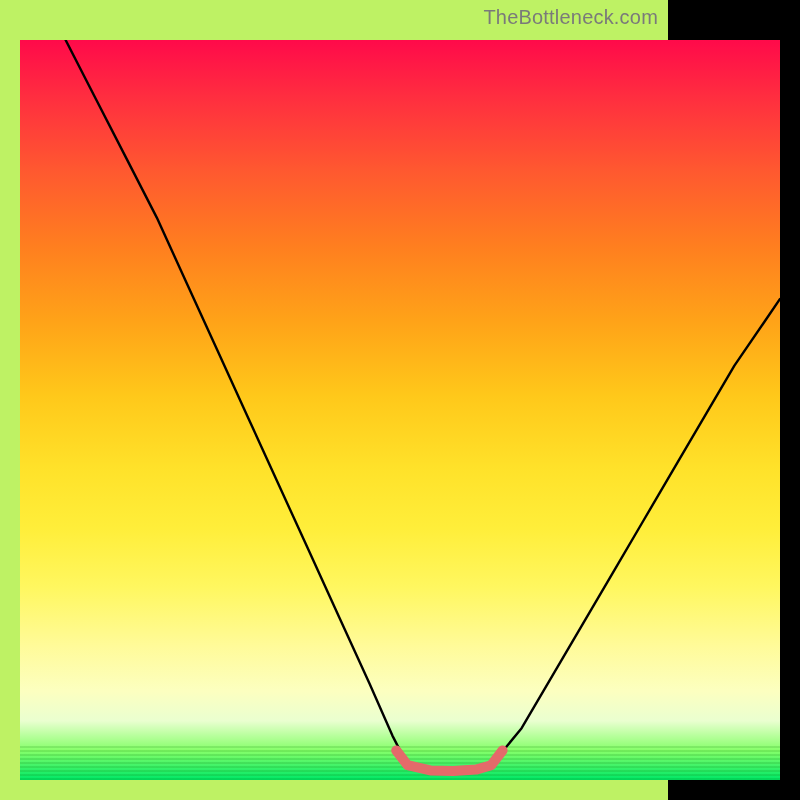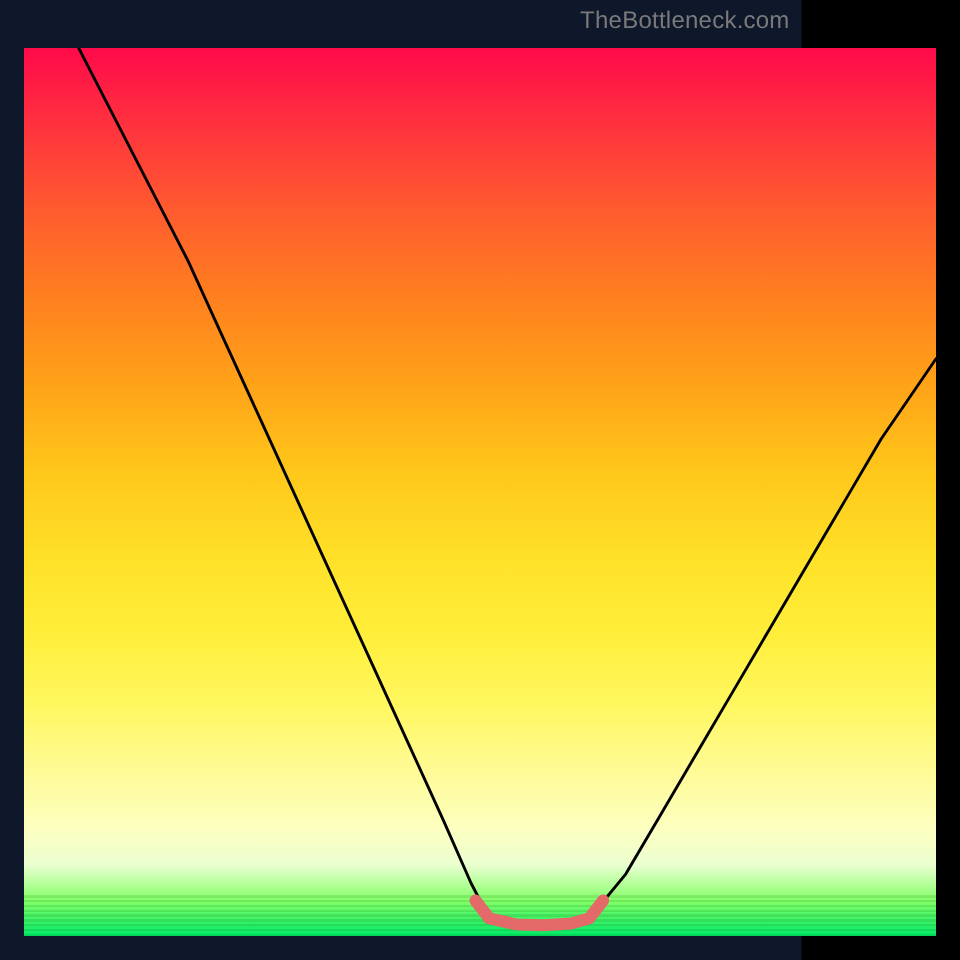--- a/index.html
+++ b/index.html
@@ -1,16 +1,16 @@
 <!DOCTYPE html>
 <html><head>
 <meta charset="utf-8">
 <style>
   html,body{margin:0;padding:0;width:800px;height:800px;overflow:hidden;background:#000;}
-  .frame{position:relative;width:668px;height:800px;background:#0f172a;}
+  .frame{position:relative;width:668px;height:800px;background:#bef264;}
   .plot{position:absolute;left:20px;top:40px;width:760px;height:740px;}
   .gradient{position:absolute;inset:0;
     background:linear-gradient(to bottom,
       #ff0a4a 0%,
       #ff2f3f 8%,
       #ff5a2f 18%,
       #ff7f1f 28%,
       #ffa318 38%,
       #ffc81a 48%,
       #ffe22a 58%,

